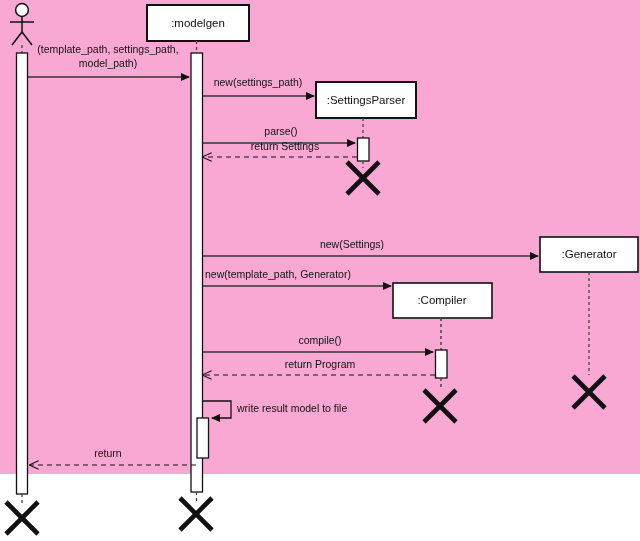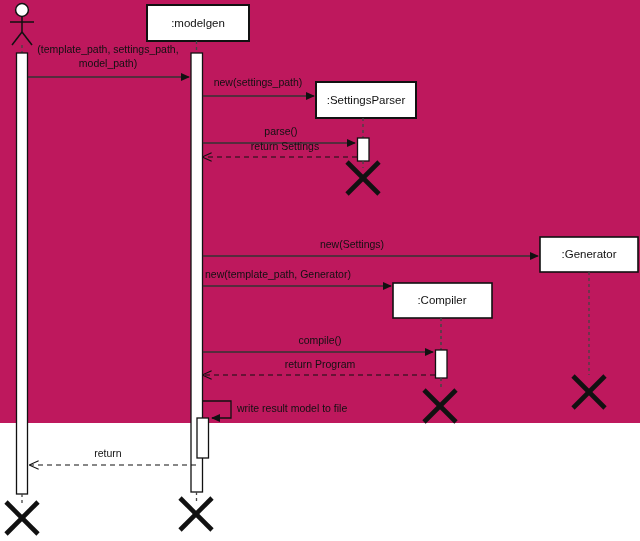--- a/index.html
+++ b/index.html
@@ -9,22 +9,22 @@
   }
   body {
     width: 640px;
     height: 541px;
     font-family: "Liberation Sans", sans-serif;
     overflow: hidden;
   }
   #diagram-root {
     position: relative;
     width: 640px;
-    height: 423px;
-    background: #be185d;
+    height: 474px;
+    background: #f9a8d4;
   }
   svg#seq-svg {
     position: absolute;
     top: 0;
     left: 0;
     width: 640px;
     height: 541px;
     display: block;
   }
   .obj-lbl {

